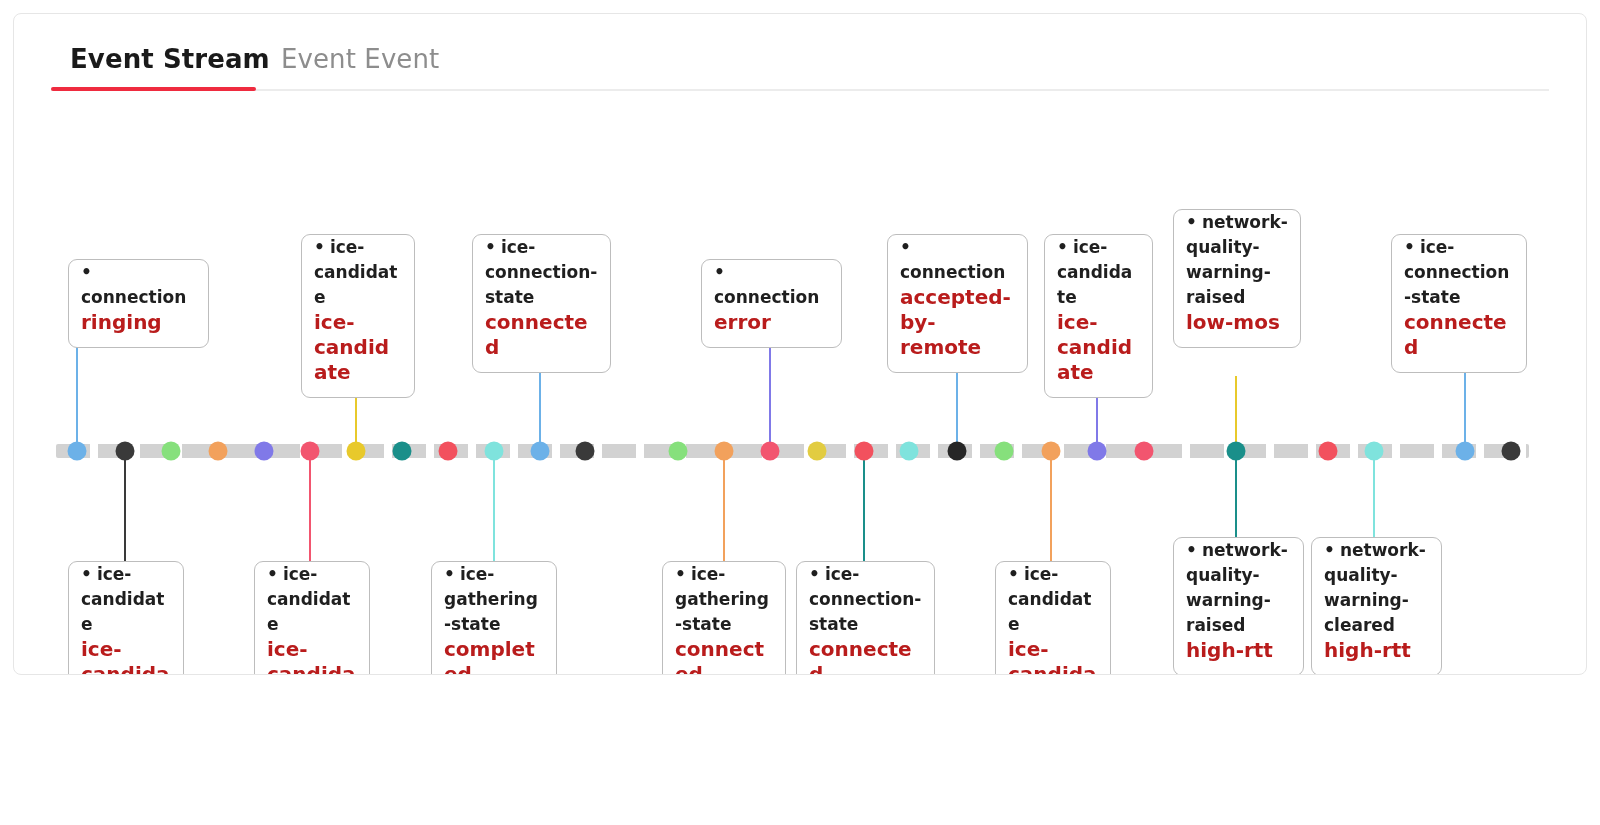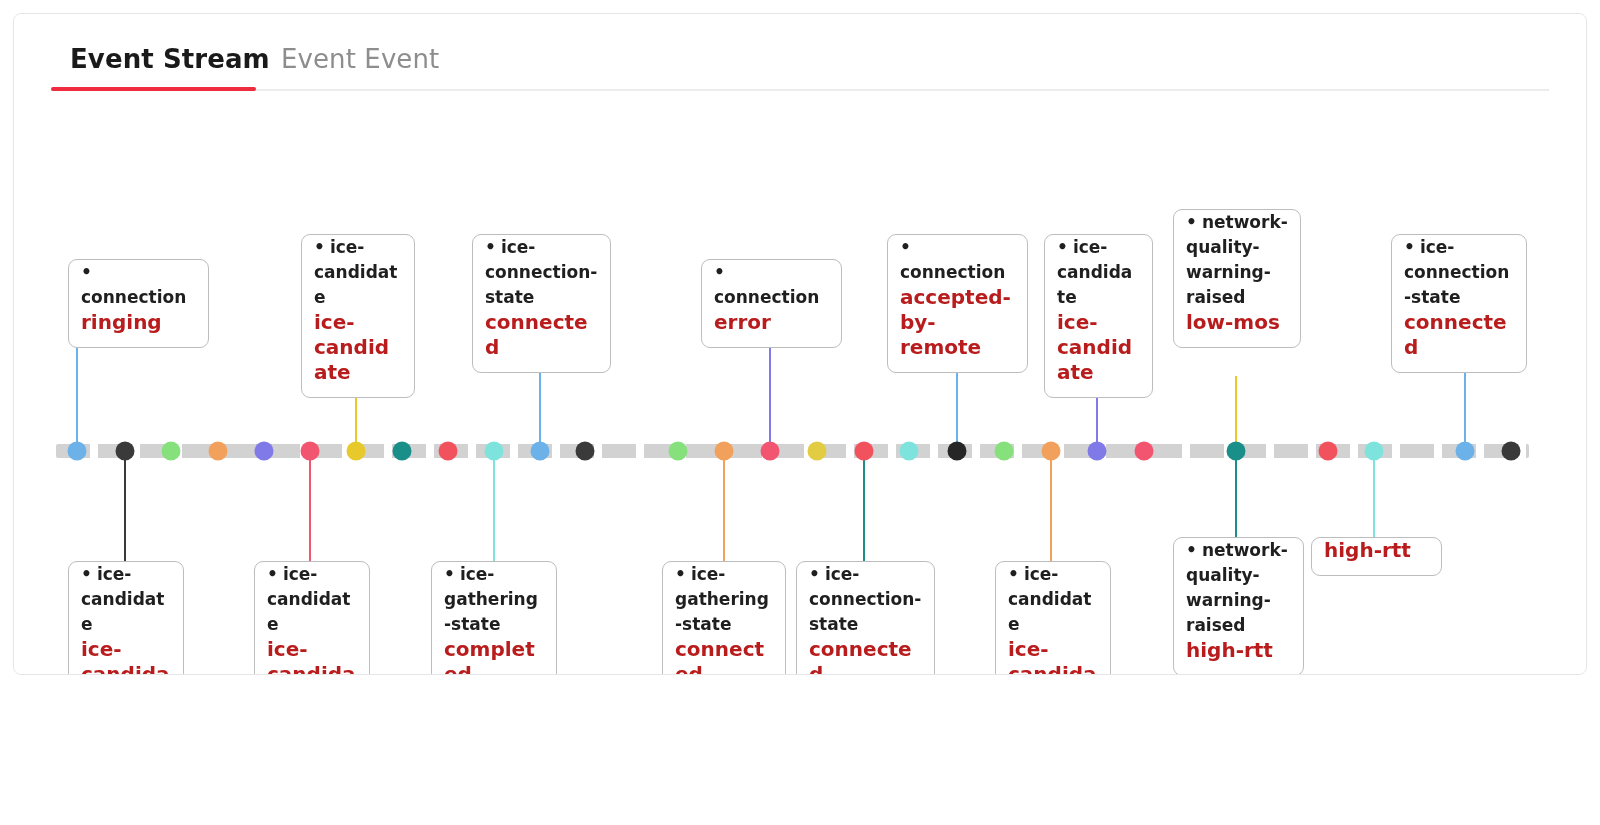--- a/index.html
+++ b/index.html
@@ -243,18 +243,19 @@
         </div>
         <div class="card" style="left: 981px; top: 547px; width: 116px;">
           <div class="card-title"><span class="bullet">•</span>ice-candidate</div>
           <div class="card-sub">ice-candidate</div>
         </div>
         <div class="card" style="left: 1159px; top: 523px; width: 131px;">
           <div class="card-title"><span class="bullet">•</span>network-quality-warning-raised</div>
           <div class="card-sub">high-rtt</div>
         </div>
         <div class="card" style="left: 1297px; top: 523px; width: 131px;">
+          <div class="card-title"><span class="bullet">•</span>network-quality-warning-cleared</div>
           <div class="card-sub">high-rtt</div>
         </div>
       </div>
   </div>
 
 </div>
 
 </body></html>

